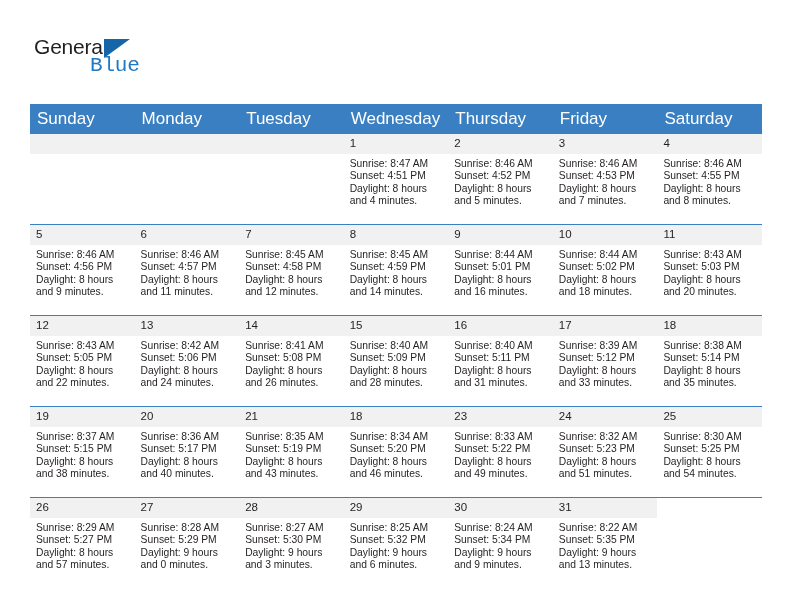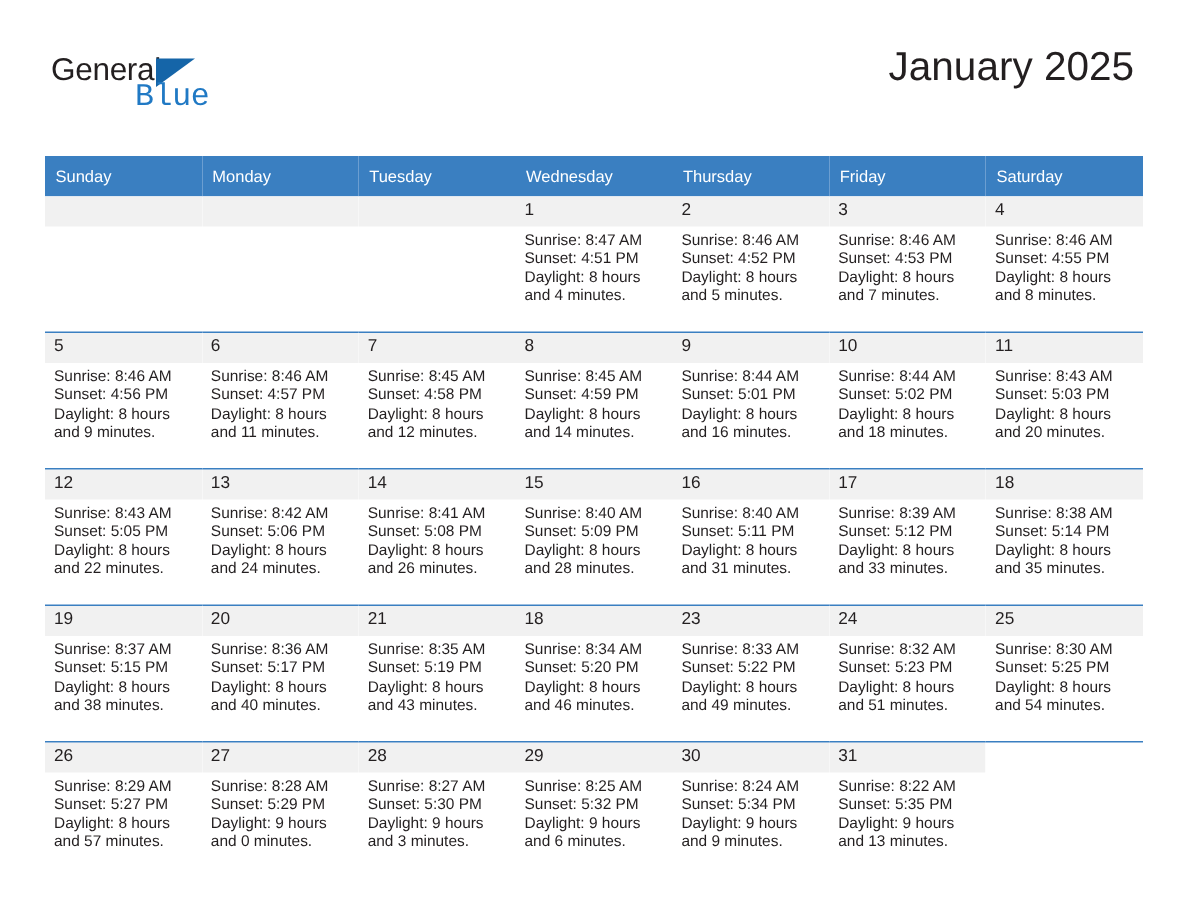--- a/index.html
+++ b/index.html
@@ -95,21 +95,21 @@
   table.cal {
     border-collapse: collapse;
     table-layout: fixed;
     width: 732px;
   }
   table.cal col { width: 104.57px; }
 
   thead th {
     background: #3a7fc1;
     color: #ffffff;
-    font-size: 11px;
+    font-size: 17px;
     font-weight: normal;
     text-align: left;
     padding: 5px 0 5px 7px;
     height: 17px;
     vertical-align: middle;
     border: 0;
   }
 
   tbody td {
     vertical-align: top;
@@ -157,21 +157,20 @@
 
   <div class="header">
 
     <div class="brand">
       <span class="brand-general">General</span>
       <span class="brand-triangle"></span>
       <span class="brand-blue">Blue</span>
     </div>
 
     <div class="title-block">
-      <div class="month-title">January 2025</div>
     </div>
 
   </div>
 
   <div class="calendar">
     <table class="cal">
       <colgroup>
         <col>
           <col>
           <col>

